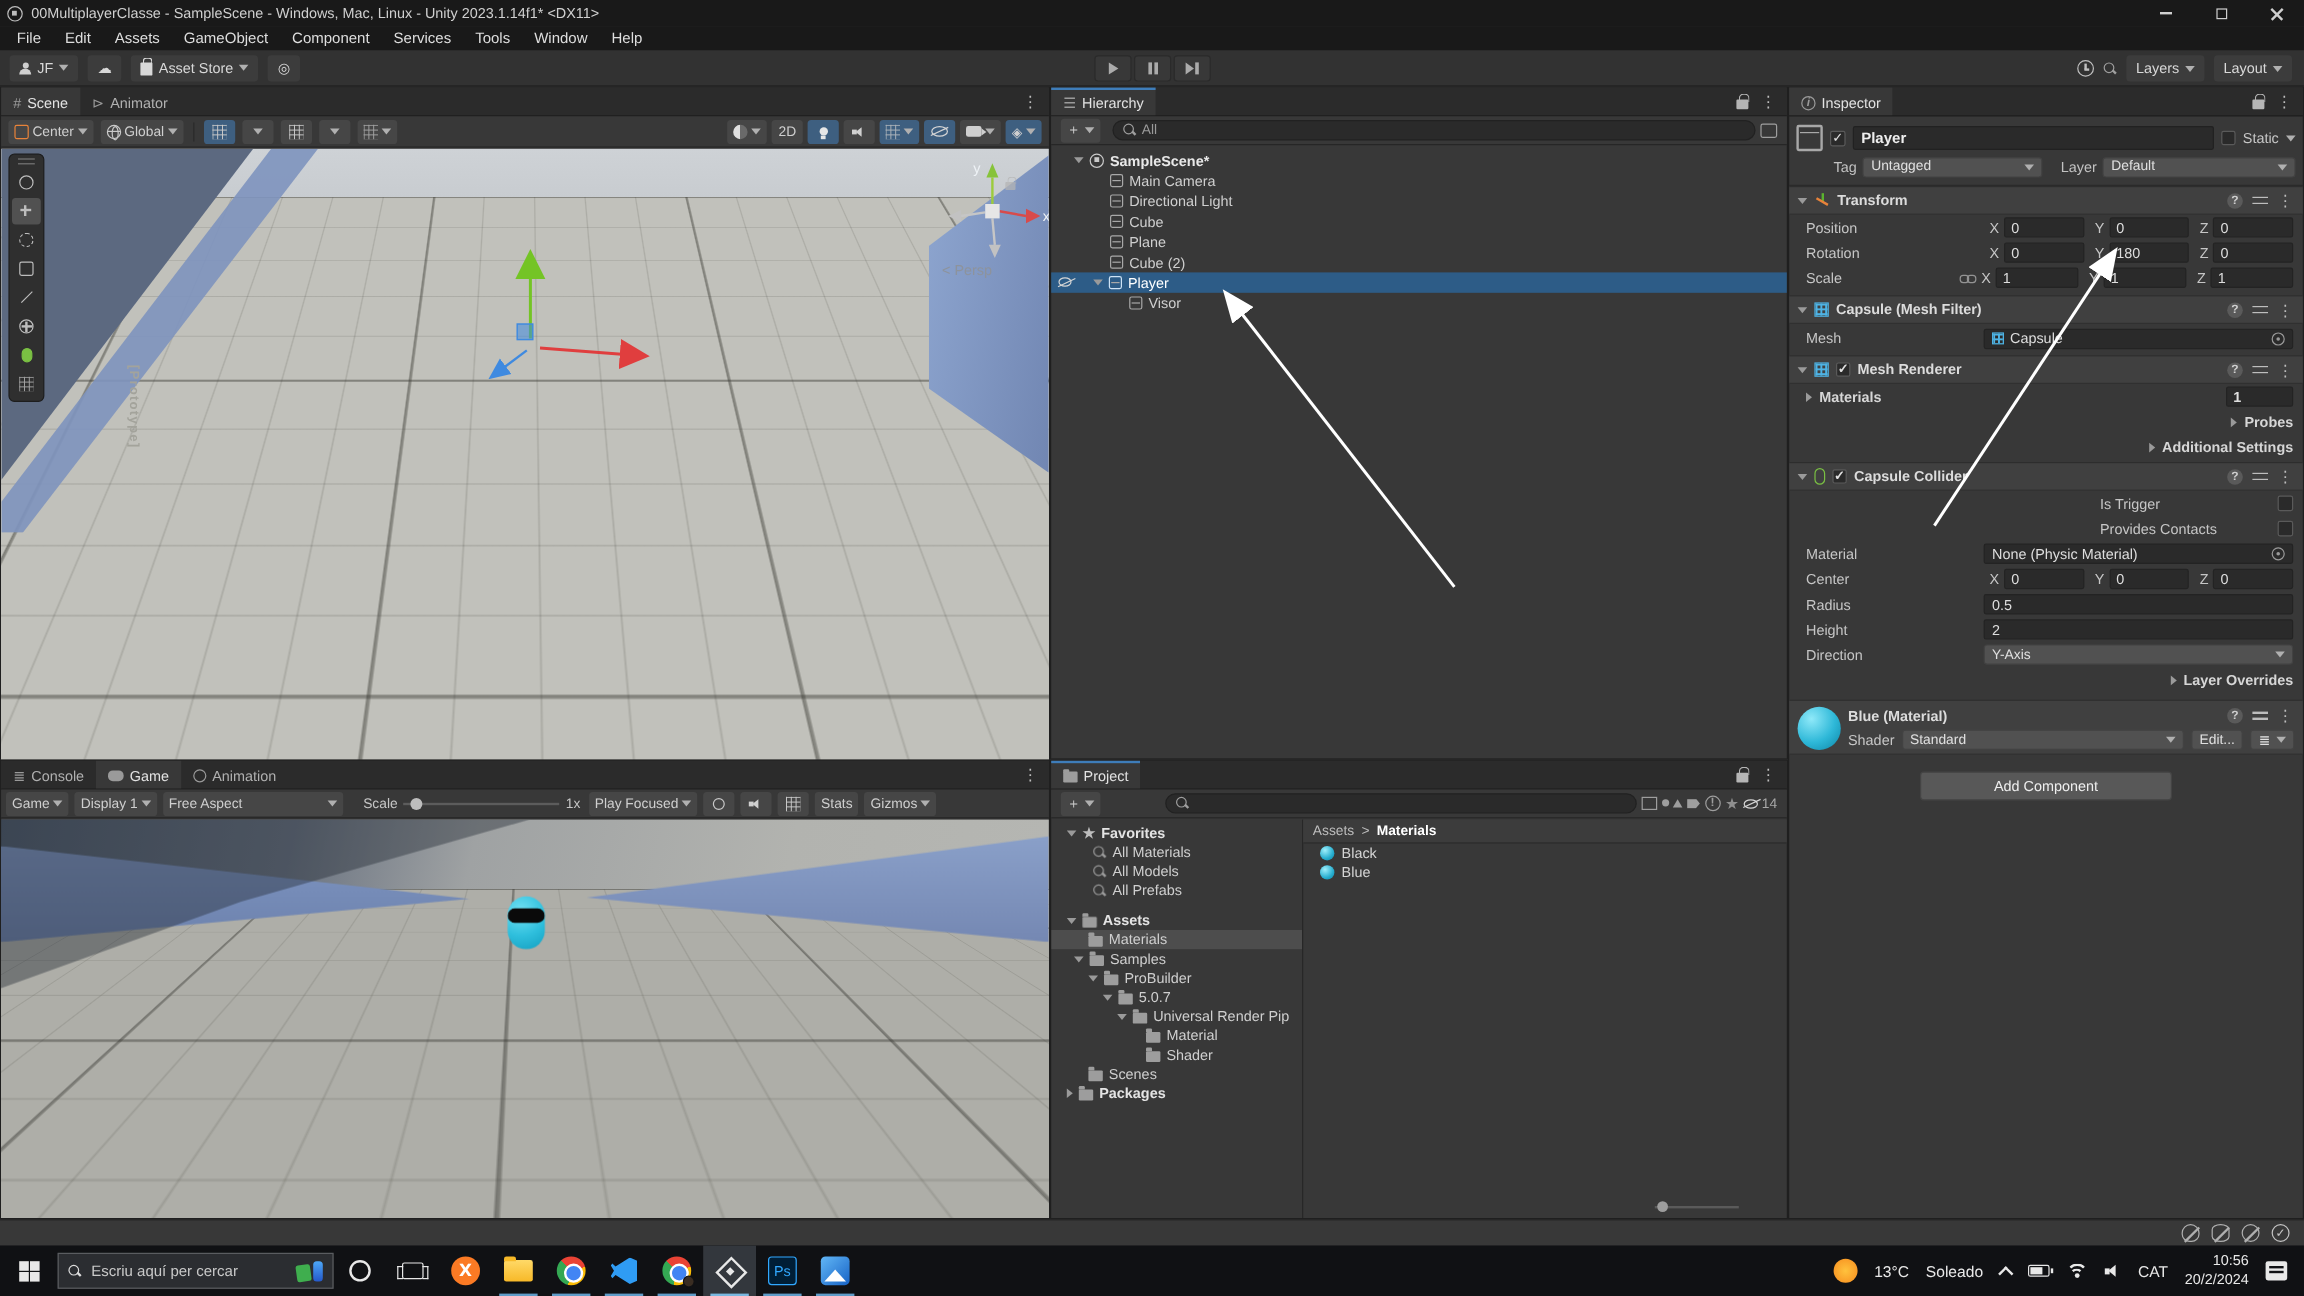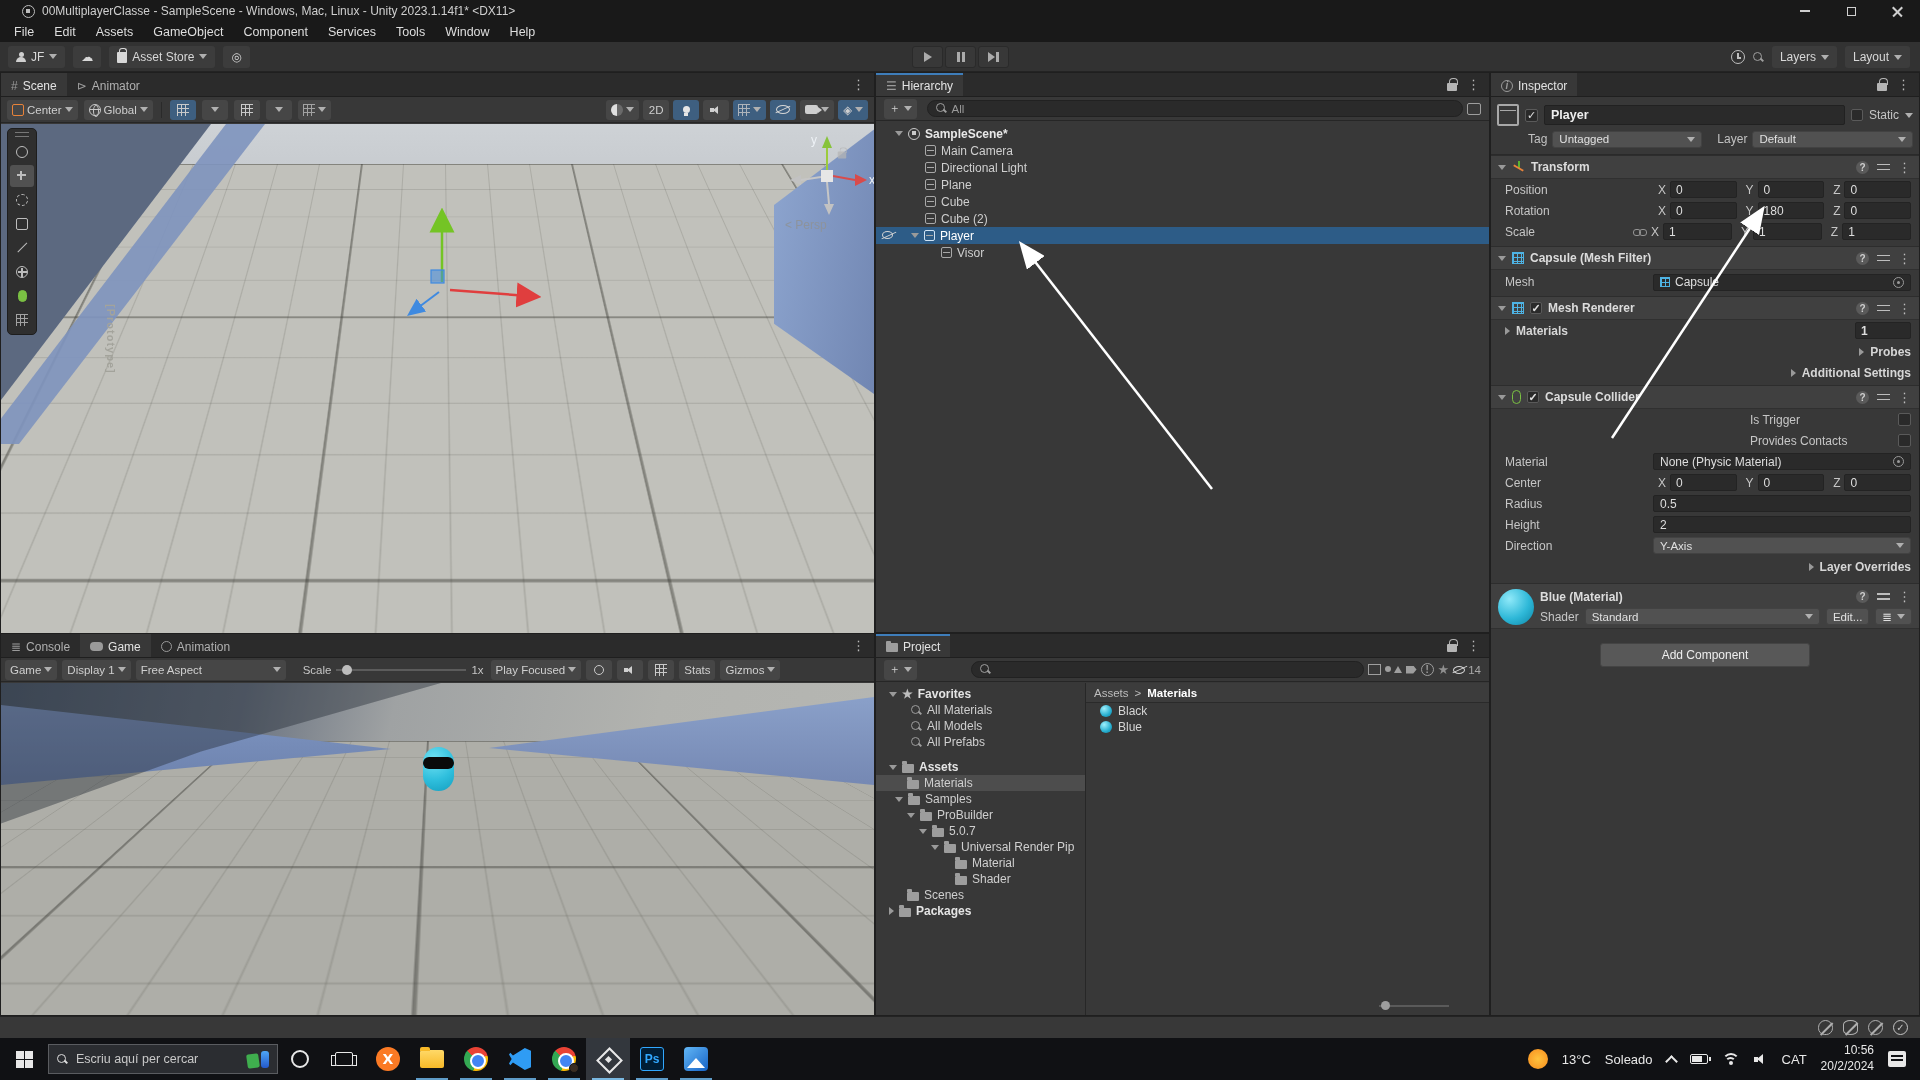--- a/index.html
+++ b/index.html
@@ -25,21 +25,21 @@
   .cubeicon:before { content:"";position:absolute;left:1px;top:1px;right:1px;height:3px;border-bottom:1px solid #a8a8a8; }
   .foldericon { position:relative;width:12px;height:9px;background:#9d9d9d;border-radius:1px;flex:none;margin-top:2px; }
   .foldericon:before { content:"";position:absolute;left:0;top:-2.5px;width:5px;height:3px;background:#9d9d9d;border-radius:1px 1px 0 0; }
   .tab { display:flex;align-items:center;gap:5px;height:100%;padding:0 10px;font-size:12px;color:#b0b0b0;border-top:2px solid transparent; }
   .tab.active { background:#383838;color:#e2e2e2; }
   .tab.focus { border-top-color:#3e7dba; }
   .panel { position:absolute;background:#383838;border:1px solid #1f1f1f; }
   .tabstrip { height:24px;background:#2b2b2b;display:flex;align-items:stretch;border-bottom:1px solid #1f1f1f; }
 
   
-  .titlebar { position:absolute;left:0;top:0;width:1920px;height:22px;background:#191919;display:flex;align-items:center;padding-left:22px;font-size:12px;color:#cfcfcf;gap:7px; }
+  .titlebar { position:absolute;left:0;top:0;width:1920px;height:22px;background:#191919;display:flex;align-items:center;padding-left:6px;font-size:12px;color:#cfcfcf;gap:7px; }
   .ulogo { width:13px;height:13px;border:1.6px solid #bdbdbd;border-radius:50%;position:relative;flex:none; }
   .ulogo:before { content:"";position:absolute;left:3px;top:3px;width:4px;height:4px;background:#bdbdbd; }
   .winbtns { margin-left:auto;display:flex;height:22px; }
   .winbtn { width:46px;display:flex;align-items:center;justify-content:center; }
   .wmin { width:10px;height:1.6px;background:#cfcfcf; }
   .wmax { width:9px;height:9px;border:1.4px solid #cfcfcf; }
   .wclose { position:relative;width:11px;height:11px; }
   .wclose:before,.wclose:after { content:"";position:absolute;left:-1px;top:5px;width:13px;height:1.5px;background:#cfcfcf; }
   .wclose:before { transform:rotate(45deg);} .wclose:after{ transform:rotate(-45deg);}
   .menubar { position:absolute;left:0;top:22px;width:1920px;height:20px;background:#191919;display:flex;align-items:center;padding-left:4px;font-size:12.5px;color:#dedede; }
@@ -217,21 +217,21 @@
   .xampp { width:24px;height:24px;border-radius:50%;background:#fb7a24;display:flex;align-items:center;justify-content:center;color:#fff;font-weight:bold;font-size:14px;font-family:"DejaVu Sans",sans-serif; }
   .explorer { position:relative;width:24px;height:18px;background:linear-gradient(#ffd968,#f7b928);border-radius:2px; }
   .explorer:before { content:"";position:absolute;left:0;top:-3px;width:10px;height:4px;background:#f7b928;border-radius:2px 2px 0 0; }
   .chromei { width:24px;height:24px;border-radius:50%;background:conic-gradient(from -45deg,#ea4335 0 33%,#fbbc05 0 66%,#34a853 0 100%);position:relative; }
   .chromei:before { content:"";position:absolute;left:6px;top:6px;width:12px;height:12px;border-radius:50%;background:#4285f4;border:2px solid #fff; }
   .badge { position:absolute;right:7px;bottom:7px;width:10px;height:10px;border-radius:50%;background:#3a2d22;border:1px solid #101114; }
   .vscode { width:22px;height:22px;background:#2f9cf4;clip-path:polygon(72% 0,100% 12%,100% 88%,72% 100%,18% 66%,6% 78%,0 70%,12% 50%,0 30%,6% 22%,18% 34%); }
   .unityti { position:relative;width:22px;height:22px; }
   .unityti:before { content:"";position:absolute;left:3px;top:3px;width:15px;height:15px;border:2px solid #e8e8e8;transform:rotate(45deg); }
   .unityti:after { content:"";position:absolute;left:8.5px;top:8.5px;width:5px;height:5px;background:#e8e8e8;transform:rotate(45deg); }
-  .psicon { width:24px;height:24px;background:#001e36;border:1.5px solid #31a8ff;border-radius:3px;color:#31a8ff;font-size:12px;font-weight:bold;display:flex;align-items:center;justify-content:center; }
+  .psicon { width:24px;height:24px;background:#001e36;border:1.5px solid #31a8ff;border-radius:3px;color:#31a8ff;font-size:12px;font-weight:normal;display:flex;align-items:center;justify-content:center; }
   .photosi { width:24px;height:24px;border-radius:4px;background:linear-gradient(135deg,#62b7f6,#1763c6);position:relative;overflow:hidden; }
   .photosi:before { content:"";position:absolute;left:3px;bottom:3px;border-left:9px solid transparent;border-right:9px solid transparent;border-bottom:10px solid #fff; }
   .tray { margin-left:auto;display:flex;align-items:center;gap:14px;padding-right:14px;color:#e8e8e8;font-size:13px; }
   .sun { width:20px;height:20px;border-radius:50%;background:radial-gradient(circle,#ffc23d,#f78c1e); }
   .chev { width:9px;height:9px;border-left:2px solid #e8e8e8;border-top:2px solid #e8e8e8;transform:rotate(45deg);margin-top:4px; }
   .battery { position:relative;width:18px;height:10px;border:1.5px solid #e8e8e8;border-radius:2px; }
   .battery:before { content:"";position:absolute;right:-4px;top:2px;width:2px;height:4px;background:#e8e8e8; }
   .battery:after { content:"";position:absolute;left:1px;top:1px;width:10px;height:6px;background:#e8e8e8; }
   .wifi { position:relative;width:18px;height:13px;overflow:hidden; }
   .wifi i { position:absolute;left:50%;border:2px solid #e8e8e8;border-radius:50%;border-color:#e8e8e8 transparent transparent transparent; }
@@ -571,26 +571,26 @@
           <span>Main Camera</span>
         </div>
       <div class="hrow">
           <span class="ind1"></span>
           <i class="cubeicon"></i>
           <span>Directional Light</span>
         </div>
       <div class="hrow">
           <span class="ind1"></span>
           <i class="cubeicon"></i>
-          <span>Plane</span>
+          <span>Cube</span>
         </div>
       <div class="hrow">
           <span class="ind1"></span>
           <i class="cubeicon"></i>
-          <span>Cube</span>
+          <span>Plane</span>
         </div>
       <div class="hrow">
           <span class="ind1"></span>
           <i class="cubeicon"></i>
           <span>Cube (2)</span>
         </div>
       <div class="hrow sel">
         <i class="eyesl roweye" style="width:11px;height:8px;"></i>
         <span class="ind1" style="width:30px;"></span>
           <i class="fold"></i>

